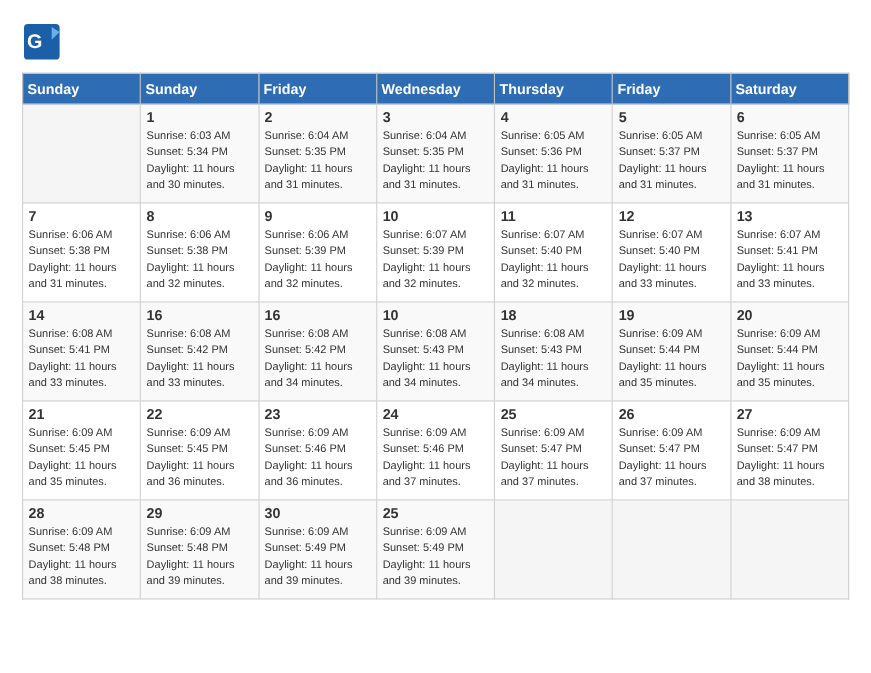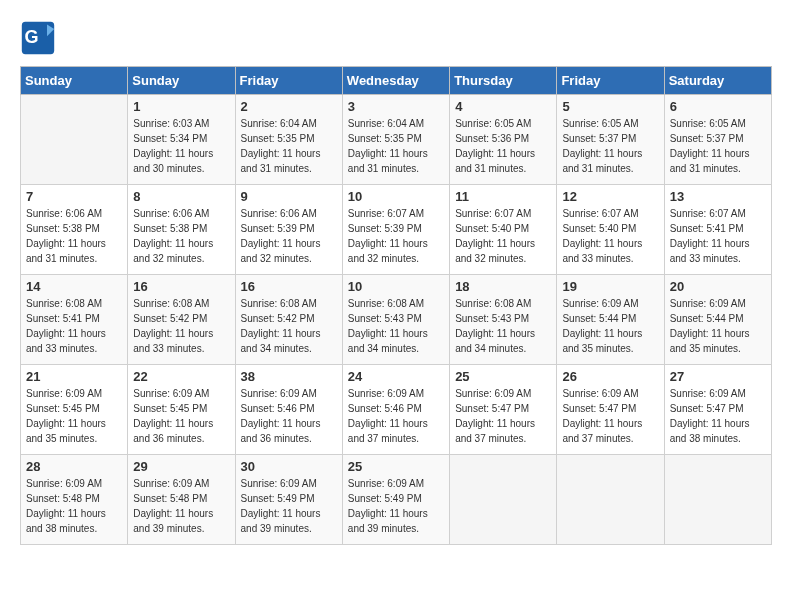--- a/index.html
+++ b/index.html
@@ -213,21 +213,21 @@
       <tr>
         <td>
           <span class="day-number">21</span>
           <div class="day-info">Sunrise: 6:09 AM<br>Sunset: 5:45 PM<br>Daylight: 11 hours<br>and 35 minutes.</div>
         </td>
         <td>
           <span class="day-number">22</span>
           <div class="day-info">Sunrise: 6:09 AM<br>Sunset: 5:45 PM<br>Daylight: 11 hours<br>and 36 minutes.</div>
         </td>
         <td>
-          <span class="day-number">38</span>
+          <span class="day-number">23</span>
           <div class="day-info">Sunrise: 6:09 AM<br>Sunset: 5:46 PM<br>Daylight: 11 hours<br>and 36 minutes.</div>
         </td>
         <td>
           <span class="day-number">24</span>
           <div class="day-info">Sunrise: 6:09 AM<br>Sunset: 5:46 PM<br>Daylight: 11 hours<br>and 37 minutes.</div>
         </td>
         <td>
           <span class="day-number">25</span>
           <div class="day-info">Sunrise: 6:09 AM<br>Sunset: 5:47 PM<br>Daylight: 11 hours<br>and 37 minutes.</div>
         </td>

